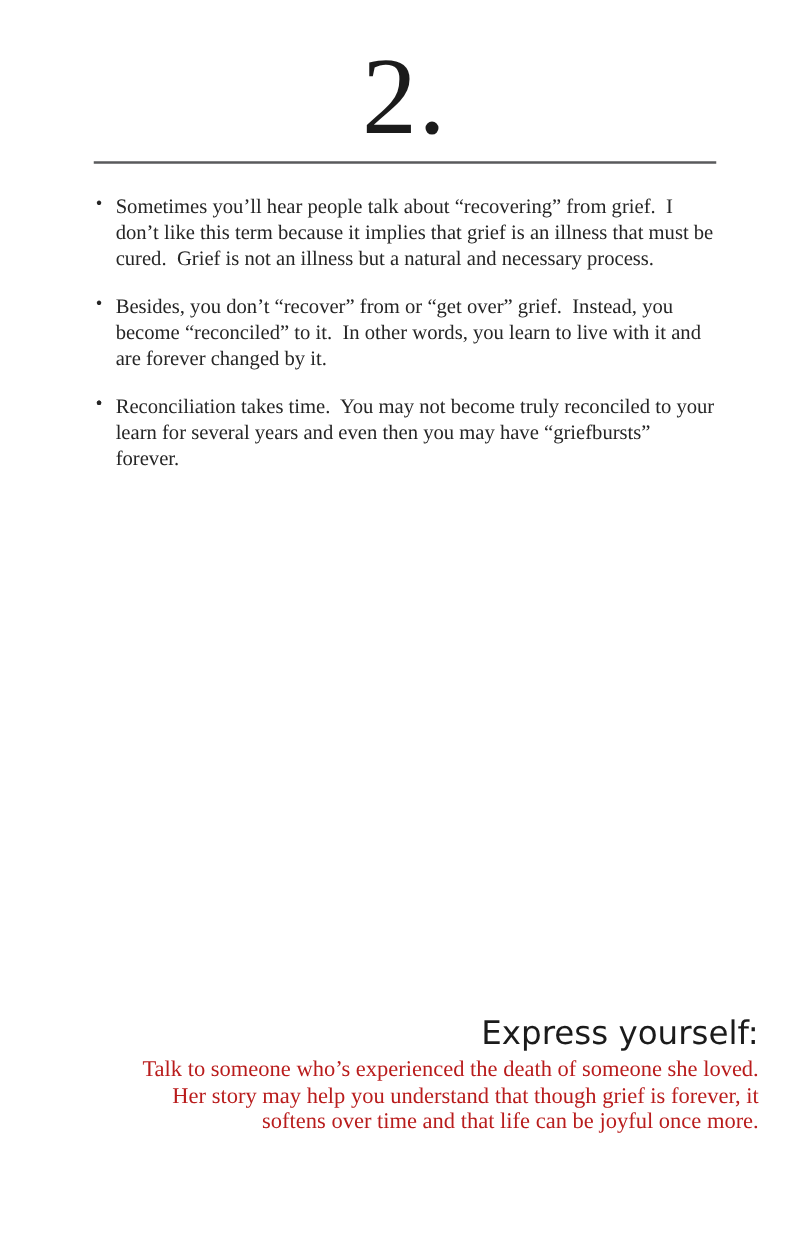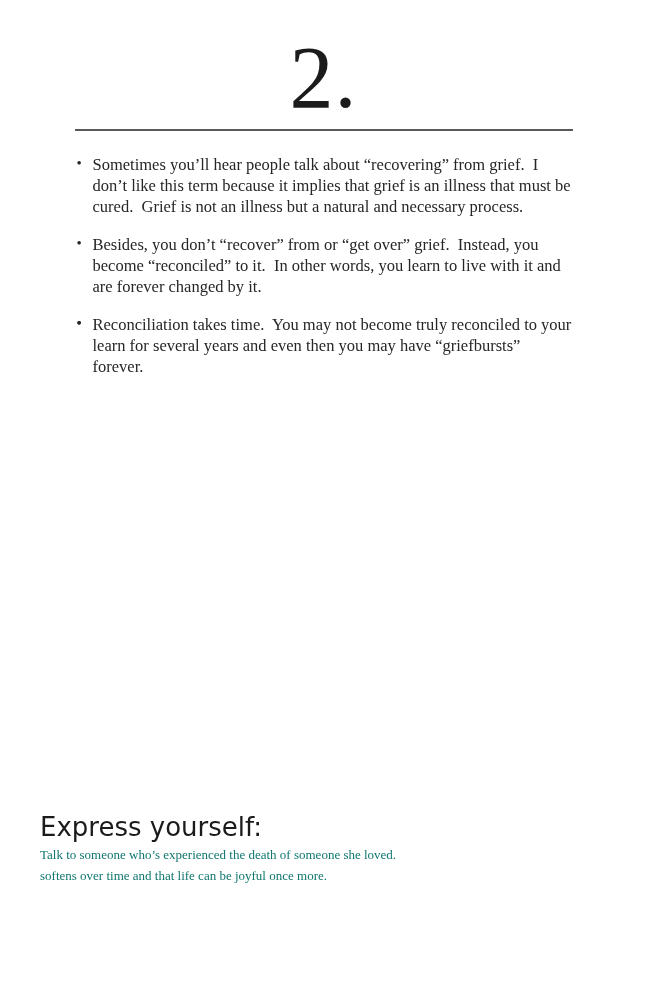--- a/index.html
+++ b/index.html
@@ -69,35 +69,35 @@
   }
   .bullet-text {
     white-space: pre-wrap;
   }
   
   .footer {
     position: absolute;
     top: 812px;
     left: 40px;
     right: 40px;
-    text-align: left;
+    text-align: right;
   }
   .express-heading {
     font-family: "DejaVu Sans", "Liberation Sans", sans-serif;
     font-size: 26px;
     line-height: 30px;
     font-weight: 400;
     color: #1b1b1b;
   }
   .express-lines {
     margin-top: 3px;
     font-family: "Liberation Serif", "DejaVu Serif", serif;
-    font-size: 13px;
+    font-size: 18px;
     line-height: 20.5px;
-    color: #0f766e;
+    color: #b91c1c;
   }
 </style>
 </head>
 <body>
 
 <div class="page">
 
   <div class="header">
     <div class="chapter-number">2.</div>
     <div class="subtitle">
@@ -120,17 +120,18 @@
     <li>
       <span class="bullet-dot">•</span>
       <span class="bullet-text">Reconciliation takes time.  You may not become truly reconciled to your learn for several years and even then you may have “griefbursts” forever.</span>
     </li>
   </ul>
 
   <div class="footer">
     <div class="express-heading">Express yourself:</div>
     <div class="express-lines">
       <div>Talk to someone who’s experienced the death of someone she loved.</div>
+      <div>Her story may help you understand that though grief is forever, it</div>
       <div>softens over time and that life can be joyful once more.</div>
     </div>
   </div>
 
 </div>
 
 </body></html>

